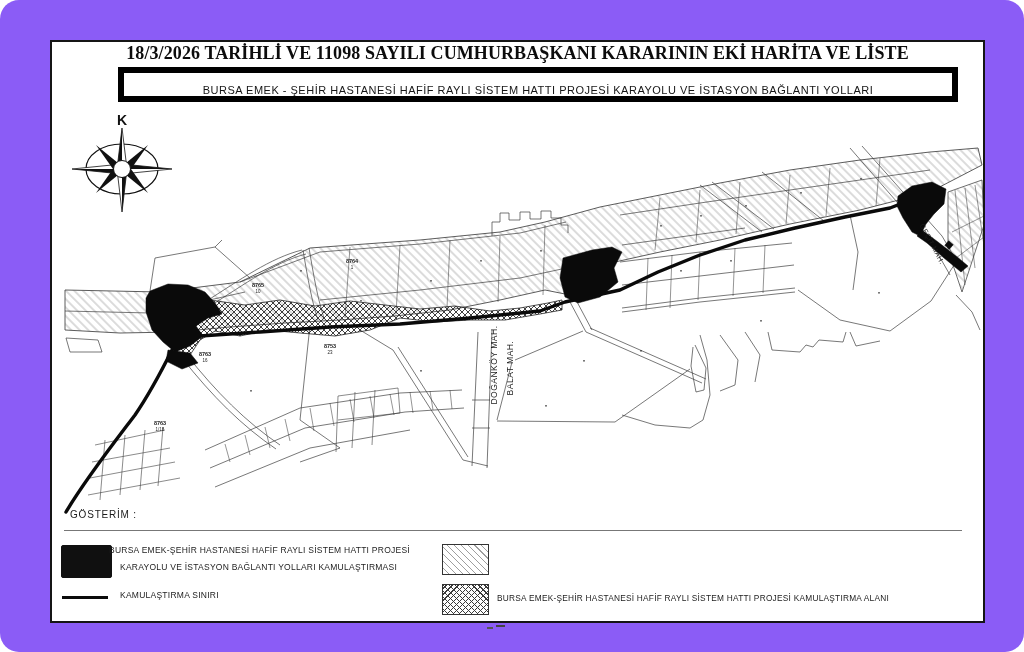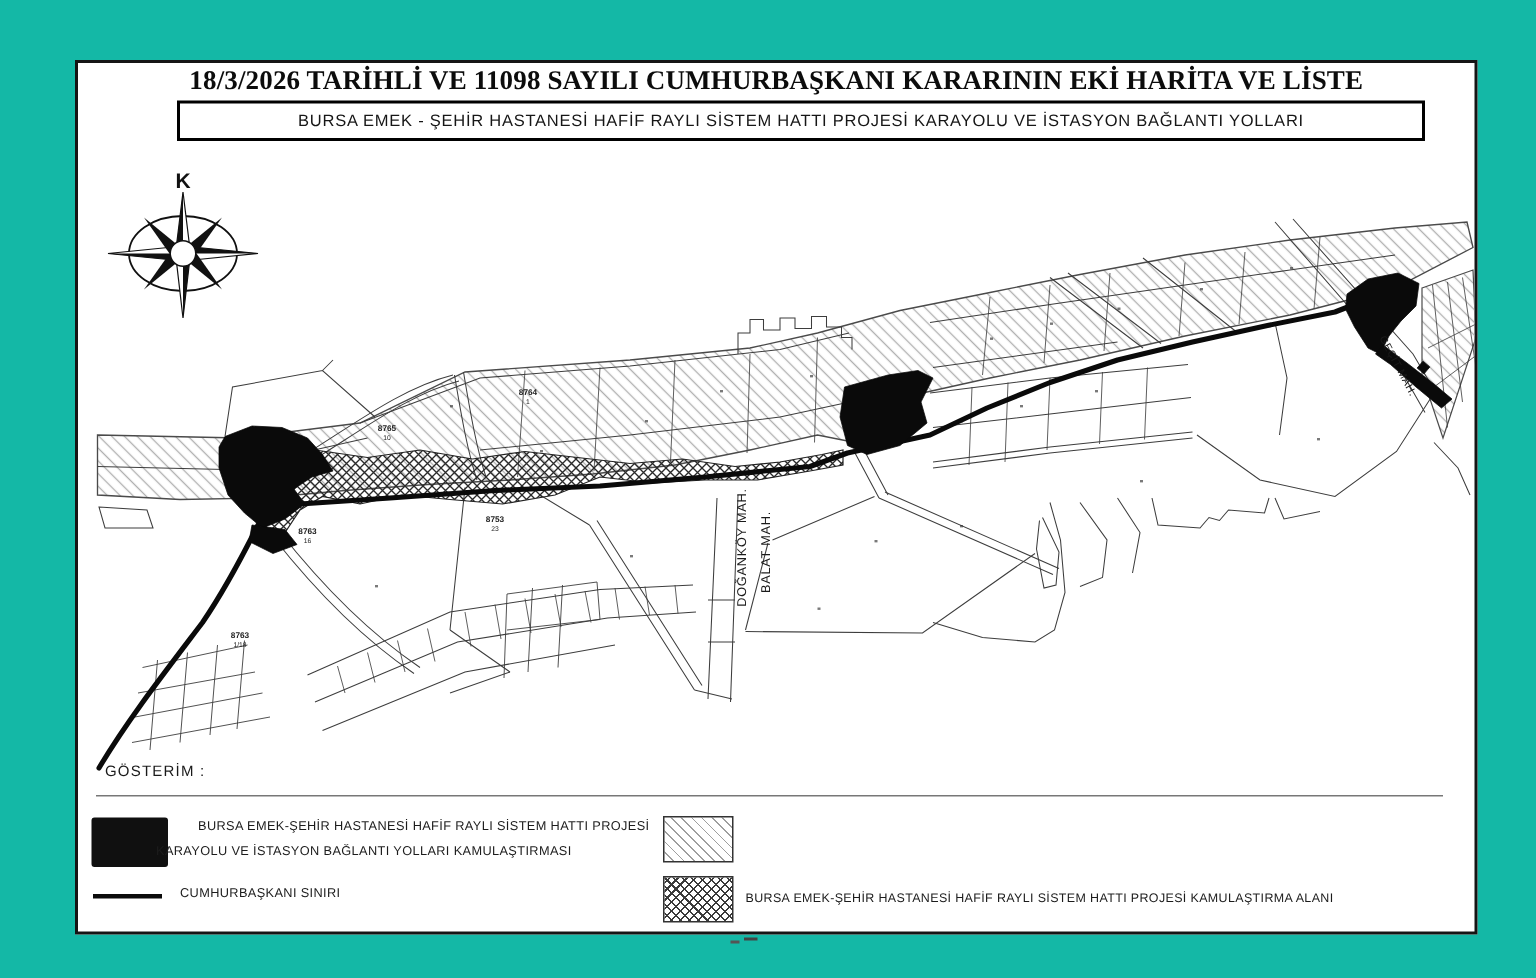--- a/index.html
+++ b/index.html
@@ -1,37 +1,37 @@
 <!DOCTYPE html>
 <html><head>
 <meta charset="utf-8">
 <style>
   html,body{margin:0;padding:0;background:#ffffff;}
-  .page{position:relative;width:1024px;height:652px;background:#14b8a6;overflow:hidden;
-        font-family:"Liberation Sans",sans-serif;color:#111;}
+  .page{position:relative;width:1024px;height:652px;background:#8b5cf6;overflow:hidden;
+        font-family:"Liberation Sans",sans-serif;color:#111;border-radius:19px;}
   .frame{position:absolute;left:50px;top:40px;width:931px;height:579px;border:2px solid #151515;background:#fff;}
   .title{position:absolute;left:0;top:1px;width:100%;text-align:center;
          font-family:"Liberation Serif",serif;font-weight:bold;font-size:18px;letter-spacing:.1px;color:#0c0c0c;}
-  .subtitle-box{position:absolute;left:66px;top:25px;width:828px;height:23px;border:2px solid #000000;
-                display:flex;align-items:center;justify-content:center;}
+  .subtitle-box{position:absolute;left:66px;top:25px;width:828px;height:23px;border:6px solid #000000;
+                display:flex;align-items:flex-end;justify-content:center;}
   .subtitle{font-size:11px;letter-spacing:.5px;color:#161616;white-space:nowrap;}
   .map-svg{position:absolute;left:52px;top:95px;}
   
   .legend-heading{position:absolute;left:70px;top:509px;font-size:10px;letter-spacing:.8px;color:#1a1a1a;}
   .legend-rule{position:absolute;left:64px;top:530px;width:898px;height:0;border-top:1.5px solid #555;opacity:.8;}
   .sw{position:absolute;border:1px solid #333;}
   .sw-black{left:61px;top:545px;width:49px;height:31px;background:#101010;border:1px solid #101010;border-radius:2px;}
   .sw-line{left:62px;top:596px;width:46px;height:0;border:none;border-top:3.5px solid #0b0b0b;}
   .sw-diag{left:442px;top:544px;width:45px;height:29px;
            background:repeating-linear-gradient(45deg,#ffffff 0 4px,#9e9e9e 4px 4.8px);}
   .sw-cross{left:442px;top:584px;width:45px;height:29px;background:
            repeating-linear-gradient(45deg,transparent 0 3.2px,#3a3a3a 3.2px 4.2px),
            repeating-linear-gradient(-45deg,transparent 0 3.2px,#3a3a3a 3.2px 4.2px);}
   .lg-label{position:absolute;font-size:8.5px;letter-spacing:.25px;color:#1c1c1c;white-space:nowrap;}
-  .l1a{left:132px;top:545px;} .l1b{left:104px;top:562px;}
+  .l1a{left:109px;top:545px;} .l1b{left:120px;top:562px;}
   .l2{left:120px;top:590px;}
   .l3{left:497px;top:553px;font-size:8.3px;}
   .l4{left:497px;top:593px;font-size:8.3px;}
   .page-mark{position:absolute;left:487px;top:627px;width:6px;height:0;border-top:2px solid #555;}
   .page-mark2{position:absolute;left:496px;top:625px;width:9px;height:0;border-top:2.5px solid #444;}
 </style>
 </head>
 <body>
 
 <div class="page">
@@ -167,21 +167,21 @@
   </svg>
 
   <div class="legend-heading">GÖSTERİM :</div>
   <div class="legend-rule"></div>
 
   <div class="sw sw-black"></div>
   <div class="lg-label l1a">BURSA EMEK-ŞEHİR HASTANESİ HAFİF RAYLI SİSTEM HATTI PROJESİ</div>
   <div class="lg-label l1b">KARAYOLU VE İSTASYON BAĞLANTI YOLLARI KAMULAŞTIRMASI</div>
 
   <div class="sw sw-line"></div>
-  <div class="lg-label l2">CUMHURBAŞKANI SINIRI</div>
+  <div class="lg-label l2">KAMULAŞTIRMA SINIRI</div>
 
   <div class="sw sw-diag"></div>
 
   <div class="sw sw-cross"></div>
   <div class="lg-label l4">BURSA EMEK-ŞEHİR HASTANESİ HAFİF RAYLI SİSTEM HATTI PROJESİ KAMULAŞTIRMA ALANI</div>
 
   <div class="page-mark"></div>
   <div class="page-mark2"></div>
 </div>
 

